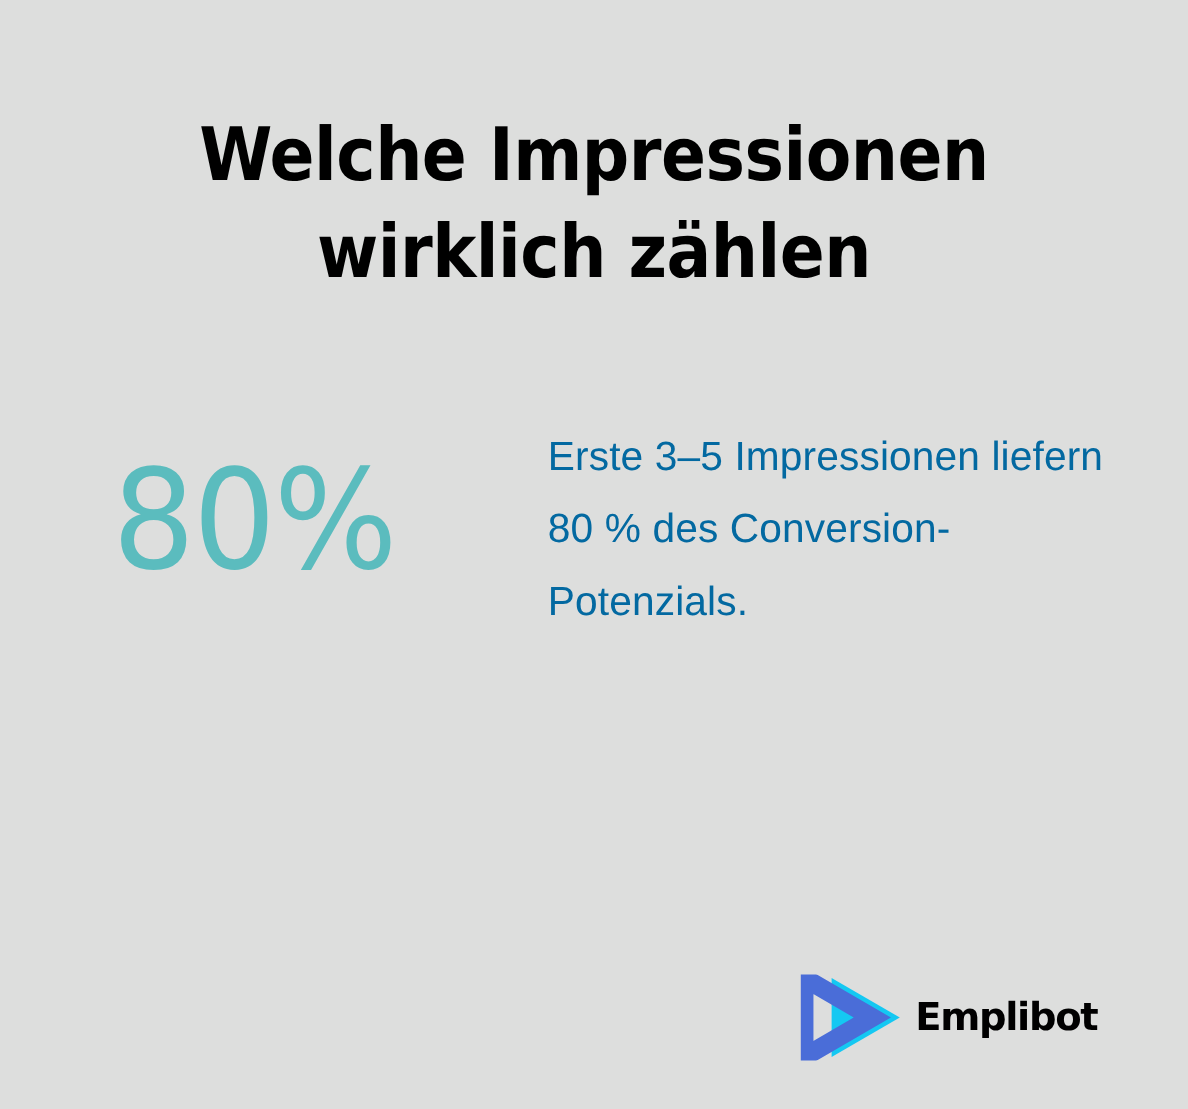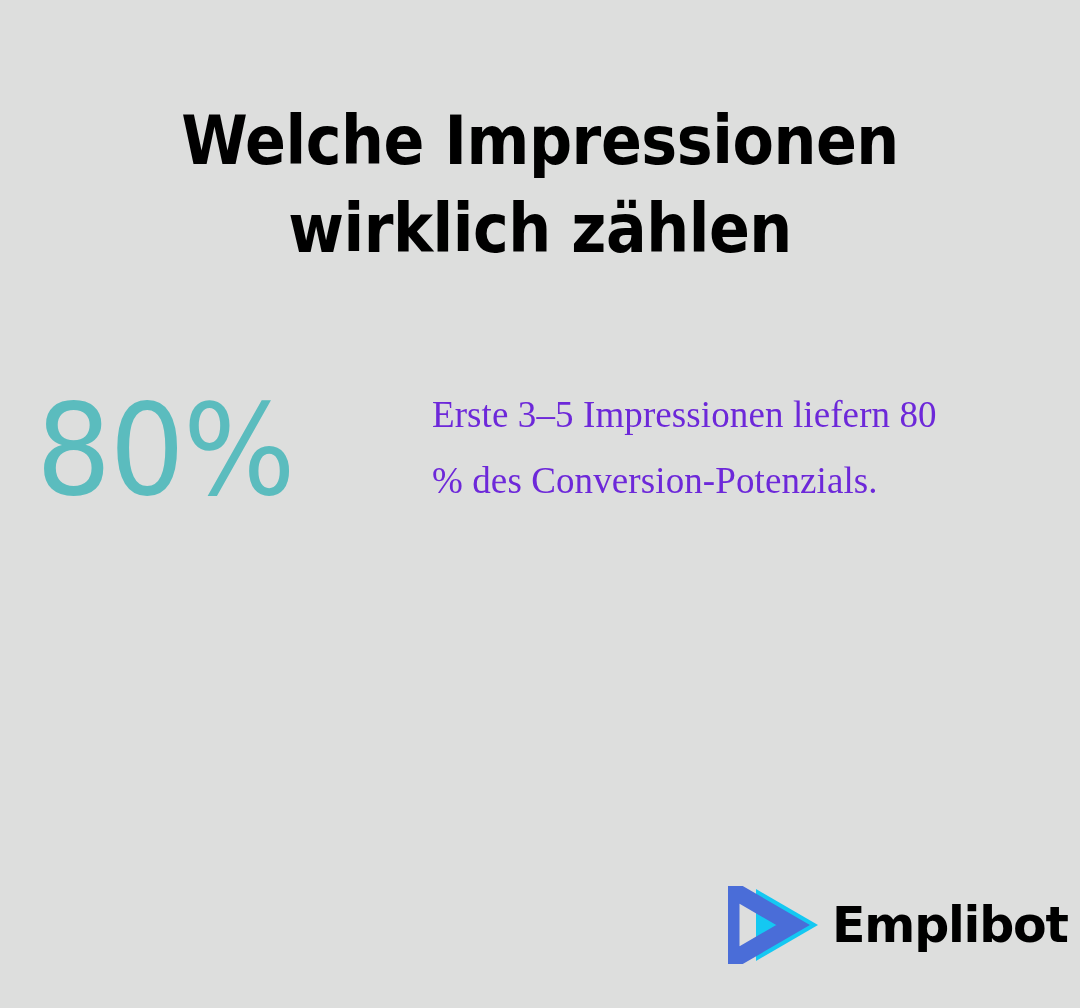--- a/index.html
+++ b/index.html
@@ -45,22 +45,22 @@
   
   .stats {
     position: absolute;
     left: 0;
     top: 366px;
     width: 1080px;
   }
   .stat-row {
     position: relative;
     display: flex;
-    align-items: flex-end;
-    padding-left: 36px;
+    align-items: center;
+    padding-left: 102px;
     box-sizing: border-box;
   }
   .stat-row + .stat-row {
     margin-top: 88px;
   }
   .stat-figure {
     font-family: "DejaVu Sans", sans-serif;
     font-weight: normal;
     font-size: 126px;
     line-height: 126px;
@@ -69,25 +69,25 @@
     width: 396px;
     flex: 0 0 396px;
     transform: scaleX(0.94);
     transform-origin: left center;
   }
   .stat-figure.teal  { color: #5bbcbe; }
   .stat-figure.indigo{ color: #5c61cc; }
 
   .stat-text {
     flex: 1 1 auto;
-    font-family: Liberation Serif, serif;
+    font-family: Liberation Sans, sans-serif;
     font-weight: normal;
     font-size: 37px;
     line-height: 66px;
-    color: #6d28d9;
+    color: #0369a1;
     max-width: 520px;
     padding-top: 16px;
     letter-spacing: 0.1px;
   }
 
   
   .logo {
     position: absolute;
     left: 728px;
     top: 884px;
@@ -98,21 +98,21 @@
   }
   .logo-mark {
     width: 92px;
     height: 78px;
     flex: 0 0 92px;
     position: relative;
   }
   .logo-word {
     font-family: "DejaVu Sans", sans-serif;
     font-weight: bold;
-    font-size: 49px;
+    font-size: 35px;
     line-height: 49px;
     color: #000000;
     letter-spacing: -1.2px;
     margin-left: 12px;
     white-space: nowrap;
   }
 </style>
 </head>
 <body>
 

